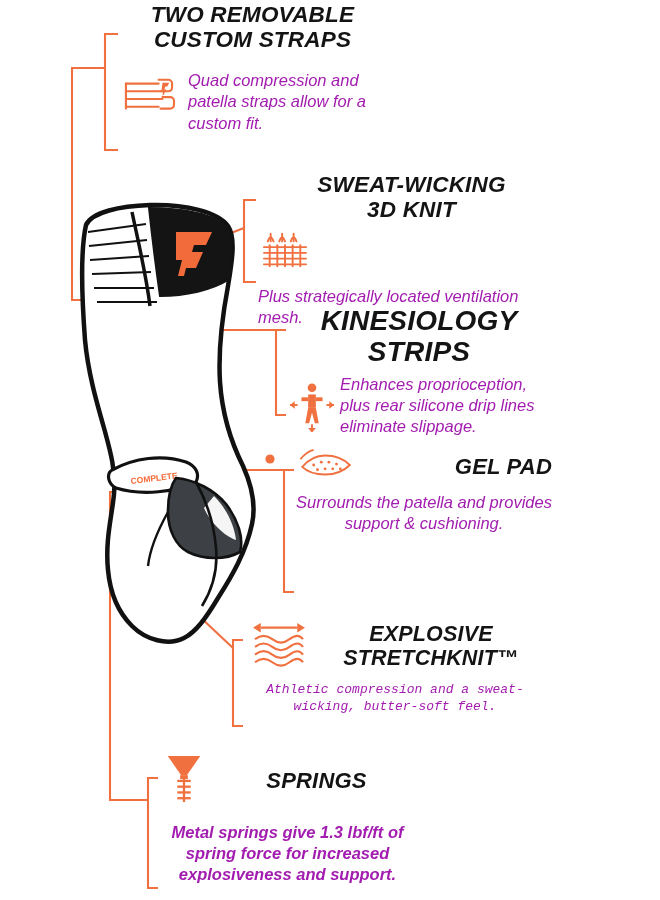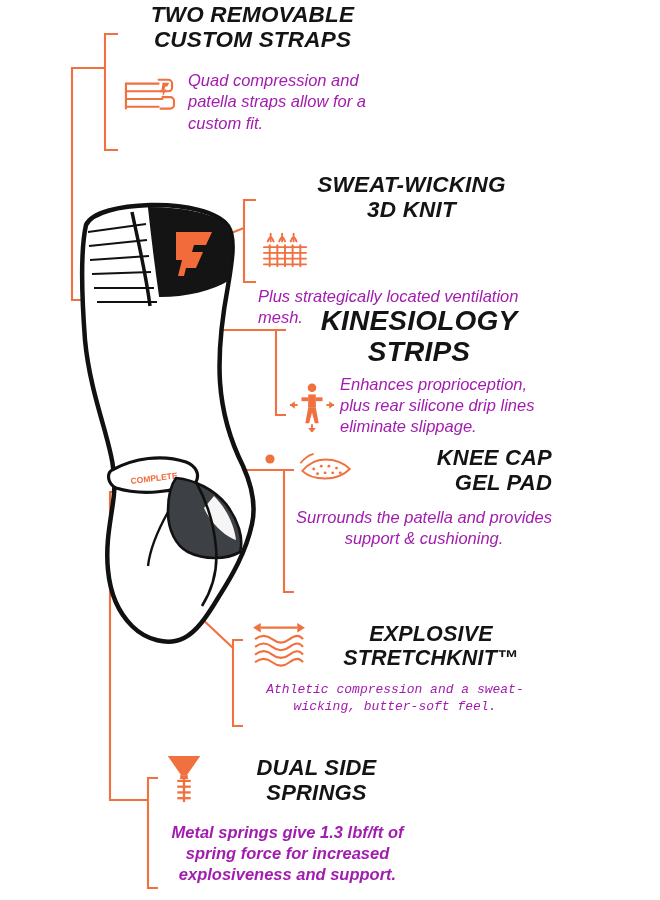--- a/index.html
+++ b/index.html
@@ -62,21 +62,21 @@
   #c-kines .title { font-size: 28px; text-align: center; }
   #c-kines .row { display: flex; align-items: flex-start; margin-top: 6px; }
   #c-kines .icon { width: 52px; flex: 0 0 52px; padding-top: 4px; }
   #c-kines .body-text { font-size: 16.5px; text-align: left; }
 
   
   #c-gel { left: 296px; top: 446px; width: 256px; }
   #c-gel .title { font-size: 22px; text-align: right; }
   #c-gel .row { display: flex; align-items: center; }
   #c-gel .icon { width: 64px; flex: 0 0 64px; }
-  #c-gel .body-text { font-size: 16.5px; text-align: center; margin-top: 12px; }
+  #c-gel .body-text { font-size: 16.5px; text-align: center; margin-top: 4px; }
 
   
   #c-stretch { left: 245px; top: 620px; width: 300px; }
   #c-stretch .row { display: flex; align-items: center; }
   #c-stretch .icon { width: 72px; flex: 0 0 72px; }
   #c-stretch .title { font-size: 21.5px; text-align: center; flex: 1; }
   #c-stretch .body-text { font-size: 13px; text-align: center; margin-top: 10px; font-family: Liberation Mono, monospace; }
 
   
   #c-springs { left: 160px; top: 752px; width: 255px; }
@@ -259,21 +259,20 @@
               <circle cx="34" cy="17" r="1.5"></circle>
             <circle cx="42" cy="19" r="1.5"></circle>
               <circle cx="22" cy="25" r="1.5"></circle>
               <circle cx="30" cy="24" r="1.5"></circle>
             <circle cx="38" cy="24" r="1.5"></circle>
               <circle cx="46" cy="24" r="1.5"></circle>
           </g>
         </svg>
       </div>
       <div class="title" style="flex:1">
-        <div>KNEE CAP</div>
         <div>GEL PAD</div>
       </div>
     </div>
     <div class="body-text">Surrounds the patella and provides support &amp; cushioning.</div>
   </div>
 
   <div class="callout" id="c-stretch">
     <div class="row">
       <div class="icon">
         <svg viewBox="0 0 70 50" width="68" height="48">
@@ -309,20 +308,19 @@
           <g fill="none" stroke="#f0703f" stroke-width="2.4">
             <path d="M18 30 H32"></path>
               <path d="M18 36 H32"></path>
               <path d="M18 42 H32"></path>
               <path d="M18 48 H32"></path>
             <path d="M25 28 v24"></path>
           </g>
         </svg>
       </div>
       <div class="title">
-        <div>DUAL SIDE</div>
         <div>SPRINGS</div>
       </div>
     </div>
     <div class="body-text">Metal springs give 1.3 lbf/ft of spring force for increased explosiveness and support.</div>
   </div>
 
 </div>
 
 </body></html>

